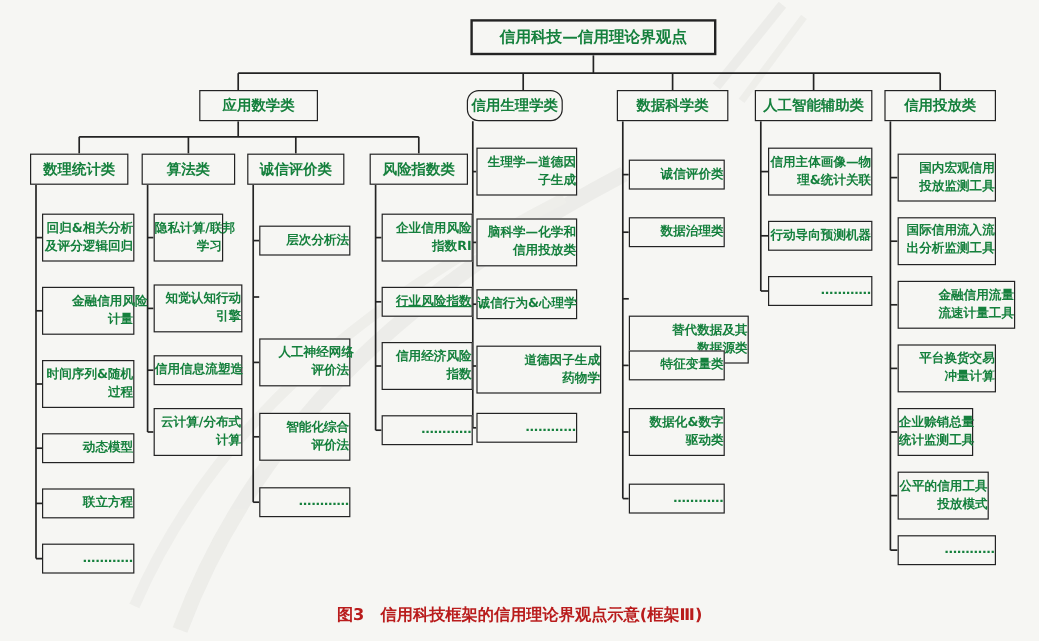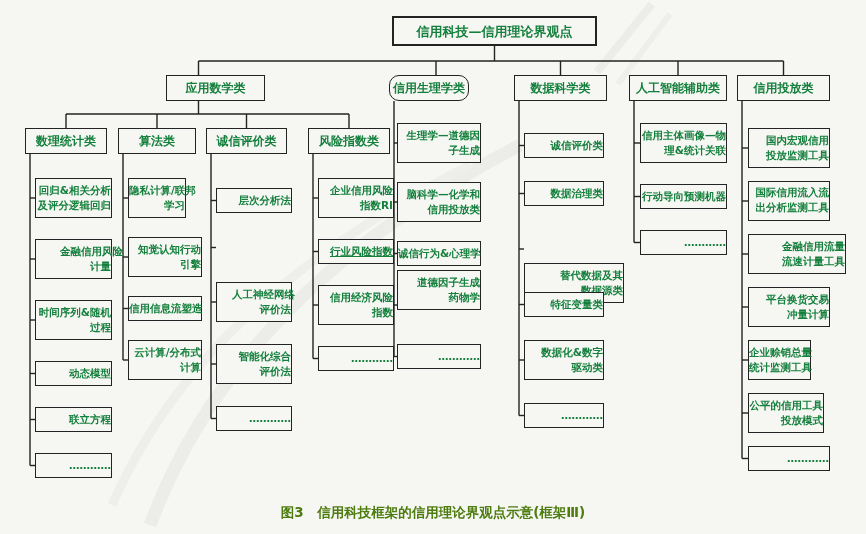--- a/index.html
+++ b/index.html
@@ -22,21 +22,21 @@
     height:26px;font-size:12px;font-weight:700;padding:0;white-space:nowrap;
   }
   .root{
     left:392px;top:16px;width:205px;height:30px;
     display:flex;align-items:center;justify-content:center;
     font-size:13px;font-weight:700;white-space:nowrap;padding:0;
     border-width:2px;
   }
   .caption{
     position:absolute;left:0;right:0;top:504px;
-    text-align:center;font-size:13.5px;font-weight:700;color:#4d7c0f;
+    text-align:center;font-size:13.5px;font-weight:700;color:#b91c1c;
   }
 </style>
 </head>
 <body>
 
 <div id="stage">
   <svg id="wires" width="866" height="534">
     <g opacity="0.55">
       <path d="M150 525 C 210 365 330 245 520 145" stroke="#e5e5e1" stroke-width="13" fill="none"></path>
       <path d="M112 505 C 175 360 295 255 470 165" stroke="#e8e8e4" stroke-width="9" fill="none"></path>
@@ -144,21 +144,21 @@
 指数RI</div>
     <div class="node" style="left: 318px; top: 239px; width: 76px; text-decoration: underline;">行业风险指数</div>
     <div class="node" style="left: 318px; top: 285px; width: 76px;">信用经济风险
 指数</div>
     <div class="node" style="left: 318px; top: 346px; width: 76px;">…………</div>
     <div class="node" style="left: 397px; top: 123px; width: 84px;">生理学—道德因
 子生成</div>
     <div class="node" style="left: 397px; top: 182px; width: 84px;">脑科学—化学和
 信用投放类</div>
     <div class="node" style="left: 397px; top: 241px; width: 84px;">诚信行为&amp;心理学</div>
-    <div class="node" style="left: 397px; top: 270px; width: 84px;">道德因子生成
+    <div class="node" style="left: 397px; top: 288px; width: 104px;">道德因子生成
 药物学</div>
     <div class="node" style="left: 397px; top: 344px; width: 84px;">…………</div>
     <div class="node" style="left: 524px; top: 133px; width: 80px;">诚信评价类</div>
     <div class="node" style="left: 524px; top: 181px; width: 80px;">数据治理类</div>
     <div class="node" style="left: 524px; top: 227px; width: 100px; margin-top: 36px;">替代数据及其
 数据源类</div>
     <div class="node" style="left: 524px; top: 292px; width: 80px;">特征变量类</div>
     <div class="node" style="left: 524px; top: 340px; width: 80px;">数据化&amp;数字
 驱动类</div>
     <div class="node" style="left: 524px; top: 403px; width: 80px;">…………</div>

